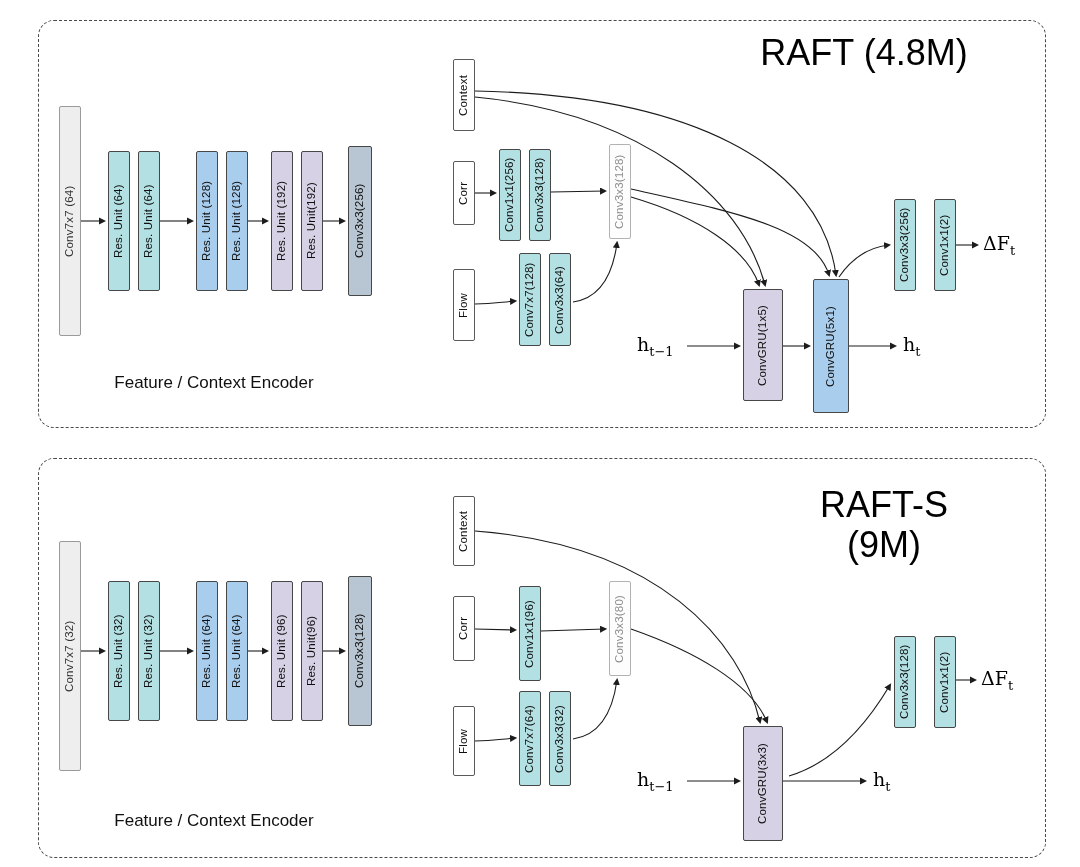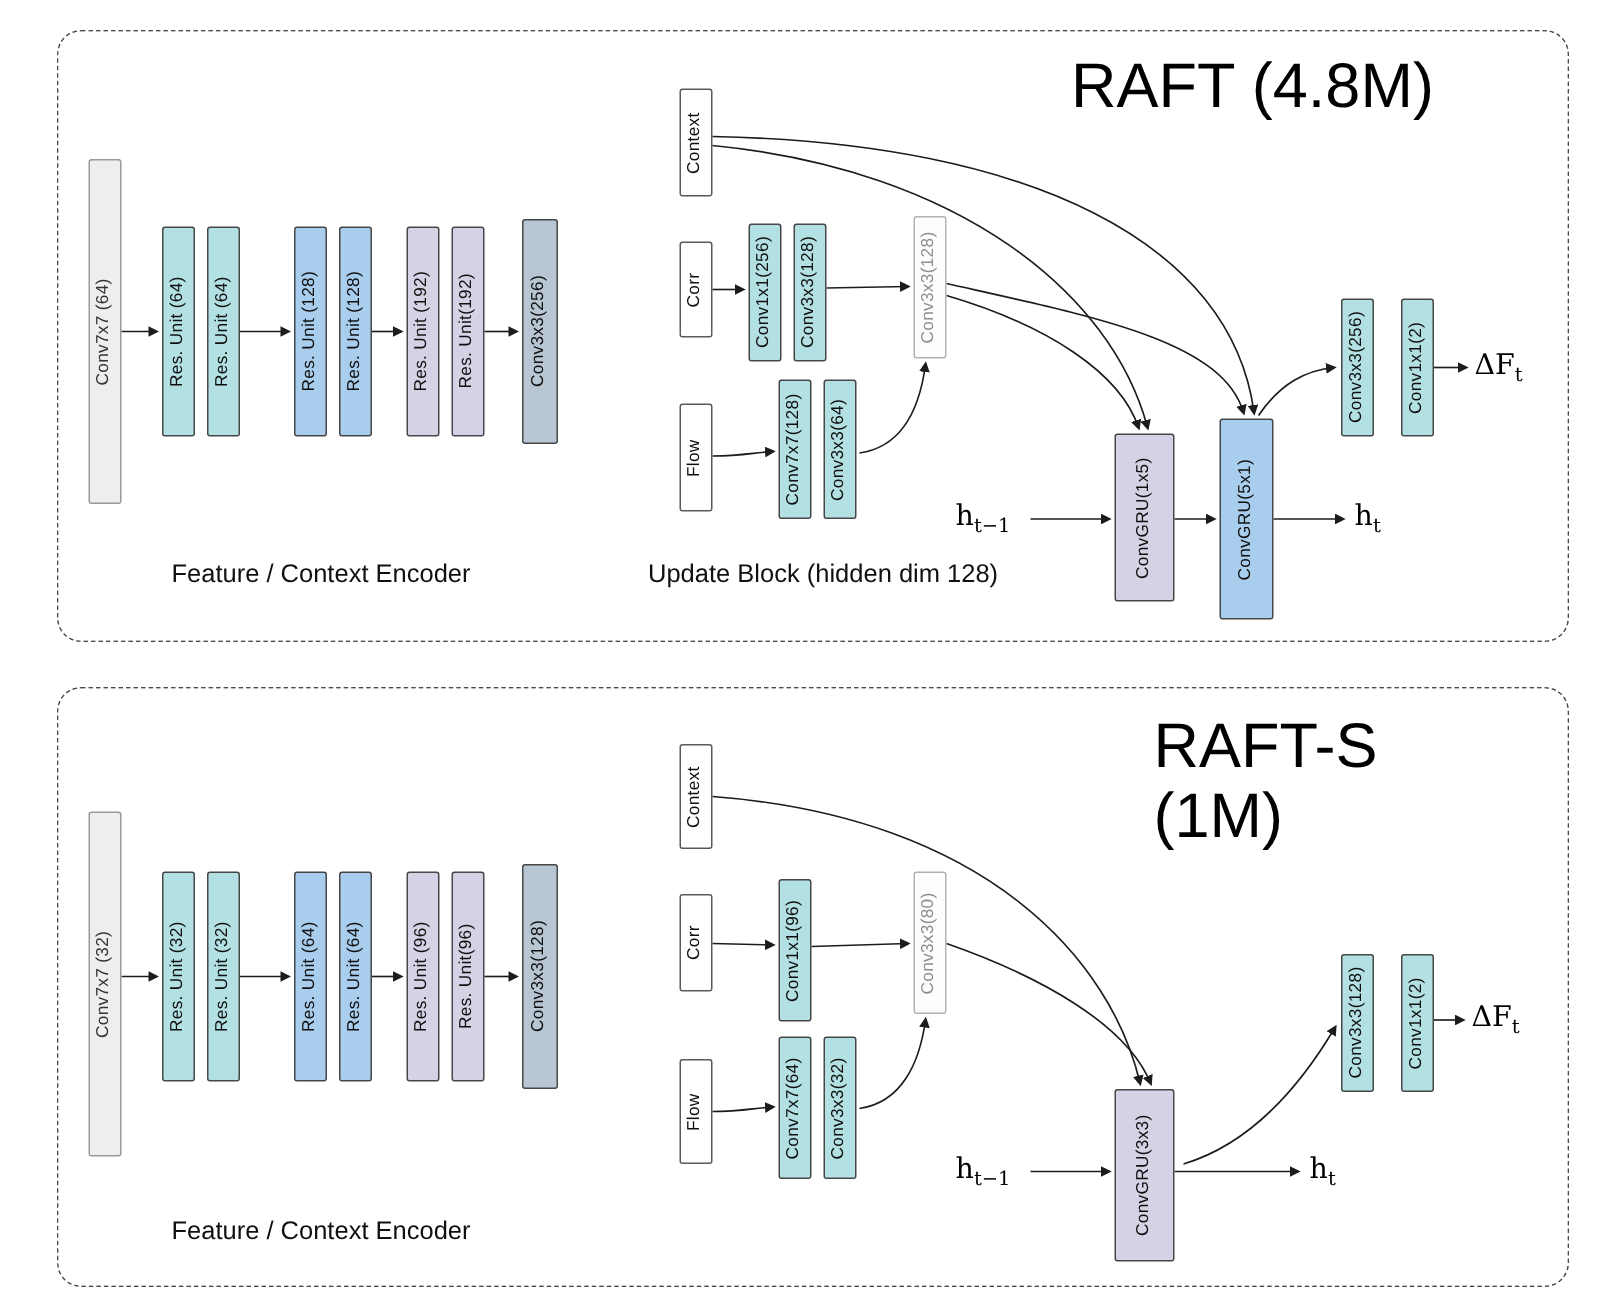--- a/index.html
+++ b/index.html
@@ -23,22 +23,22 @@
   }
   .input  { background:#eeeeee; border-color:#9a9a9a; color:#333; }
   .io     { background:#ffffff; border-color:#5a5a5a; }
   .teal   { background:#b3e0e3; }
   .blue   { background:#a9cdec; }
   .purple { background:#d6d1e4; }
   .slate  { background:#b8c5d2; }
   .ghost  { background:#fdfdfd; border-color:#b2b2b2; color:#8f8f8f; }
   .caption { position:absolute; font-size:17px; color:#101010; }
   .title {
-    position:absolute; font-size:42px; font-weight:500; color:#000;
-    line-height:1.12;
+    position:absolute; font-size:36px; font-weight:500; color:#000;
+    text-align:center; line-height:1.12;
   }
   .math {
     position:absolute; font-family:"DejaVu Serif", serif; 
     font-size:19px; color:#000; white-space:nowrap;
   }
   .math sub { font-size:13px; }
 </style>
 </head>
 <body>
 
@@ -94,21 +94,20 @@
   <div class="vbox ghost" style="left:570px; top:123px; width:22px; height:95px">Conv3x3(128)</div>
   <div class="vbox teal" style="left:480px; top:232px; width:22px; height:93px">Conv7x7(128)</div>
   <div class="vbox teal" style="left:510px; top:232px; width:22px; height:93px">Conv3x3(64)</div>
 
   <div class="vbox purple" style="left:704px; top:268px; width:40px; height:112px">ConvGRU(1x5)</div>
   <div class="vbox blue" style="left:774px; top:258px; width:36px; height:134px">ConvGRU(5x1)</div>
 
   <div class="vbox teal" style="left:855px; top:178px; width:22px; height:92px">Conv3x3(256)</div>
   <div class="vbox teal" style="left:895px; top:178px; width:22px; height:92px">Conv1x1(2)</div>
 
-  <div class="caption" style="left:393px; top:352px">Update Block (hidden dim 128)</div>
 
   <div class="math" style="left:598px; top:312px"><span>h</span><sub>t−1</sub></div>
   <div class="math" style="left:864px; top:312px"><span>h</span><sub>t</sub></div>
   <div class="math" style="left:944px; top:211px"><span>ΔF</span><sub>t</sub></div>
 </div>
 
 <div class="panel" style="left:38px; top:458px; width:1008px; height:400px">
 
   <svg width="1008" height="400" viewBox="0 0 1008 400">
     <defs>
@@ -129,23 +128,23 @@
       <path d="M534 280 C562 276 574 250 578 221" marker-end="url(#ah2)"></path>
       <path d="M436 72 C620 86 702 182 721 263" marker-end="url(#ah2)"></path>
       <path d="M592 170 C655 192 712 224 728 263" marker-end="url(#ah2)"></path>
       <path d="M648 322 L700 322" marker-end="url(#ah2)"></path>
       <path d="M744 322 L826 322" marker-end="url(#ah2)"></path>
       <path d="M750 317 C800 302 832 258 851 226" marker-end="url(#ah2)"></path>
       <path d="M917 221 L936 221" marker-end="url(#ah2)"></path>
     </g>
   </svg>
 
-  <div class="title" style="left:730px; top:14px; width:230px">
+  <div class="title" style="left:730px; top:26px; width:230px">
     <div>RAFT-S</div>
-    <div>(1M)</div>
+    <div>(9M)</div>
   </div>
 
   <div class="vbox input" style="left:20px; top:82px; width:22px; height:230px">Conv7x7 (32)</div>
   <div class="vbox teal" style="left:69px;  top:122px; width:22px; height:140px">Res. Unit (32)</div>
   <div class="vbox teal" style="left:99px;  top:122px; width:22px; height:140px">Res. Unit (32)</div>
   <div class="vbox blue" style="left:157px; top:122px; width:22px; height:140px">Res. Unit (64)</div>
   <div class="vbox blue" style="left:187px; top:122px; width:22px; height:140px">Res. Unit (64)</div>
   <div class="vbox purple" style="left:232px; top:122px; width:22px; height:140px">Res. Unit (96)</div>
   <div class="vbox purple" style="left:262px; top:122px; width:22px; height:140px">Res. Unit(96)</div>
   <div class="vbox slate" style="left:309px; top:117px; width:24px; height:150px">Conv3x3(128)</div>

